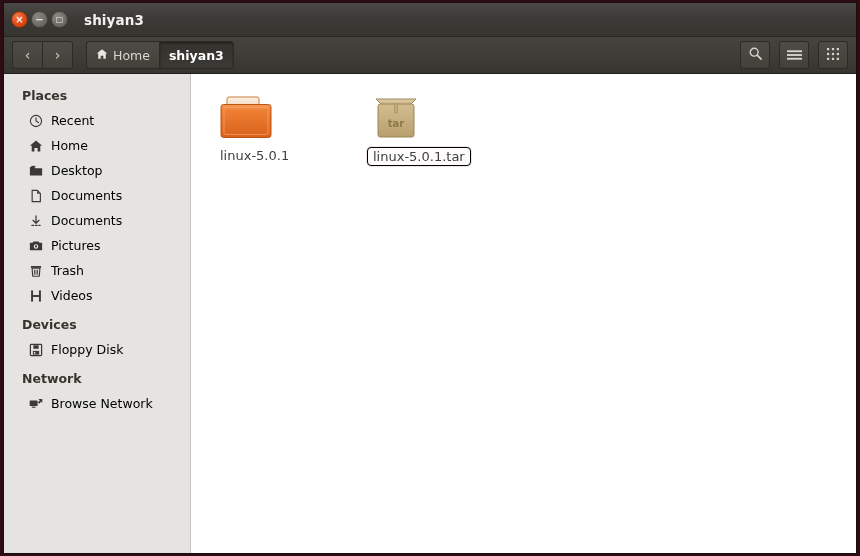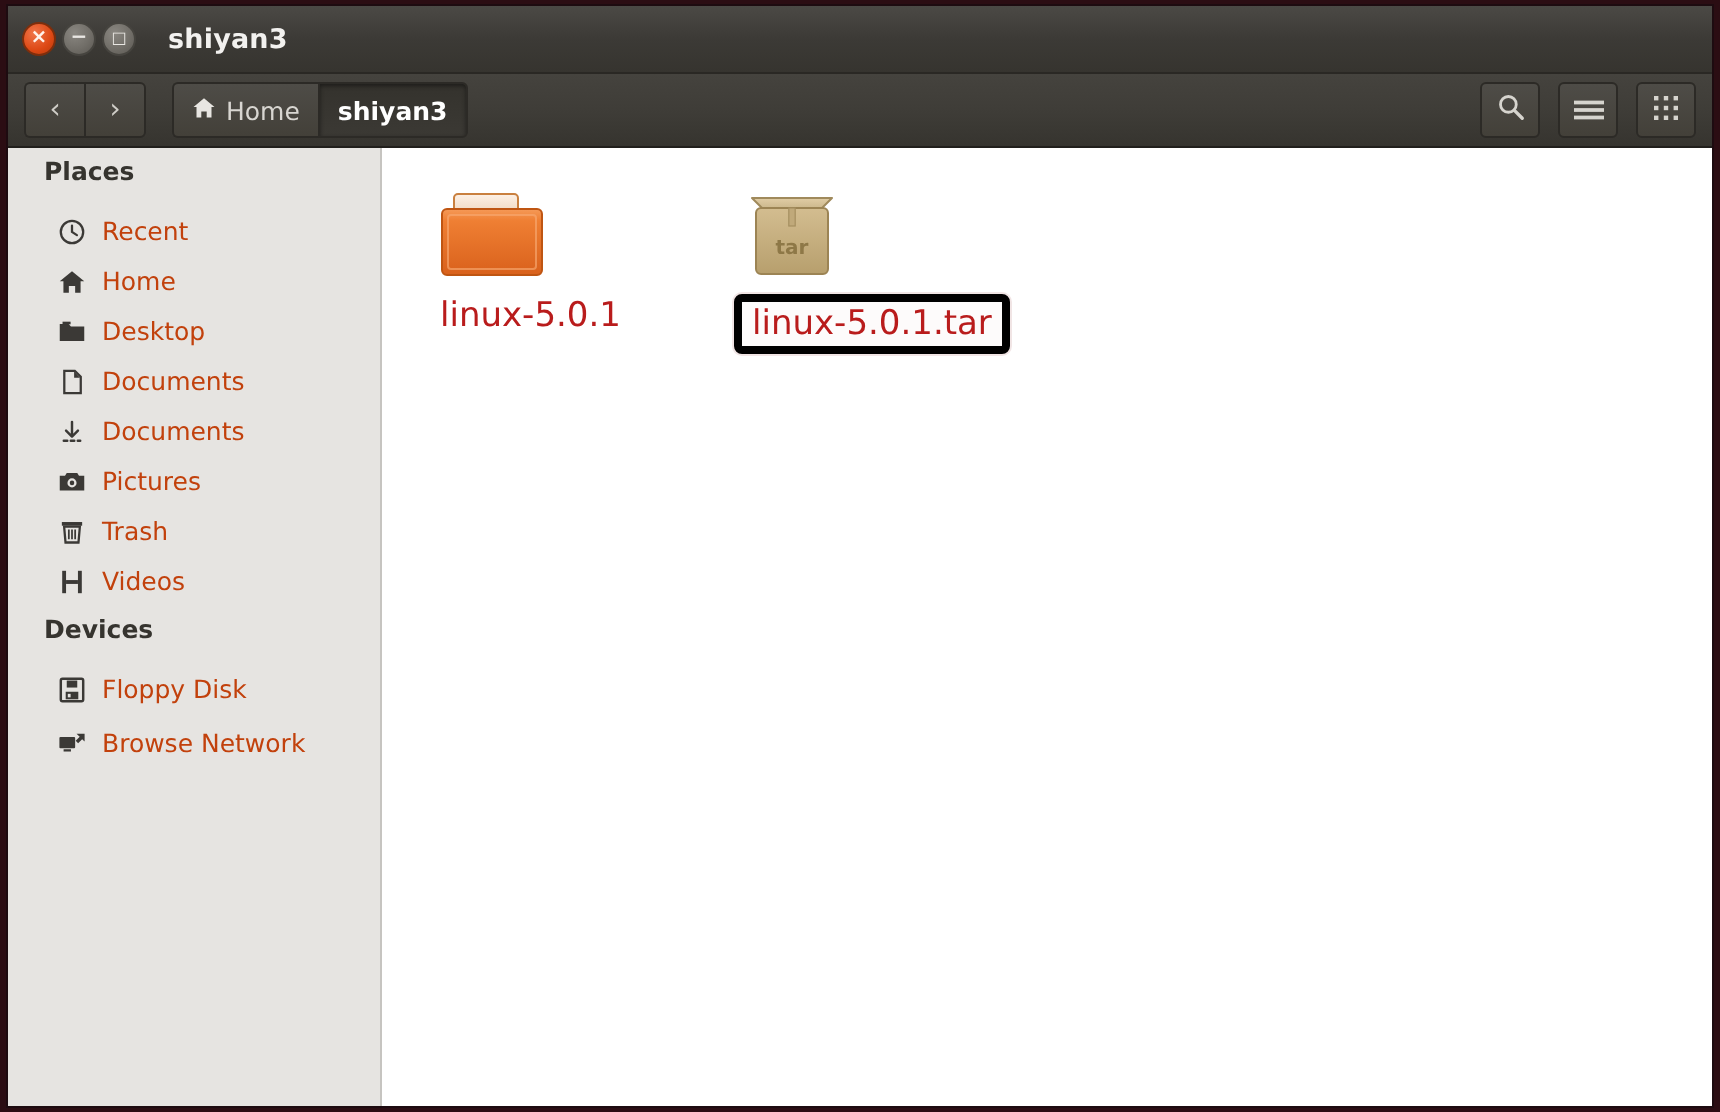--- a/index.html
+++ b/index.html
@@ -101,33 +101,34 @@
     display: flex; align-items: center; justify-content: center;
     margin-left: 9px;
     color: #d4d2cc;
   }
   
   .body { flex: 1; display: flex; min-height: 0; }
   .sidebar {
     width: 187px; flex: 0 0 187px;
     background: #e6e4e1;
     border-right: 1px solid #c6c4c0;
+    padding-top: 10px;
     box-sizing: border-box;
     overflow: hidden;
   }
   .grp-title {
     font-size: 12.5px; font-weight: bold; color: #36342f;
     padding: 4px 0 5px 18px;
   }
   .places-item {
-    display: flex; align-items: flex-end; gap: 8px;
+    display: flex; align-items: center; gap: 8px;
     height: 25px;
     padding-left: 24px;
     font-size: 12.5px;
-    color: #c2410c;
+    color: #000000;
   }
   .places-item .ic {
     width: 15px; height: 15px;
     display: flex; align-items: center; justify-content: center;
     flex: 0 0 15px;
     color: #3b3936;
   }
   .grp { margin-bottom: 2px; }
   .content {
     flex: 1; background: #ffffff;
@@ -138,29 +139,29 @@
     gap: 0;
   }
   .file {
     width: 96px;
     display: flex; flex-direction: column; align-items: flex-start;
     margin-right: 54px;
   }
   .file-icon { height: 48px; display: flex; align-items: flex-end; justify-content: center; }
   .file-label {
     margin-top: 7px;
-    font-size: 17px;
-    color: #b91c1c;
+    font-size: 13px;
+    color: #404040;
     text-align: center;
     padding: 1px 3px;
     white-space: nowrap;
   }
   .file-label.editing {
     background: #fdfbfb;
-    border: 4px solid #000000;
+    border: 1px solid #000000;
     border-radius: 4px;
     padding: 1px 5px;
     box-shadow: 0 0 0 1px rgba(200,150,150,.25);
   }
 </style>
 </head>
 <body>
 
 <div class="window">
 
@@ -343,20 +344,21 @@
                 <rect x="4.4" y="9" width="7.2" height="4.3" fill="#3b3936"></rect>
                 <rect x="5.6" y="10.2" width="1.6" height="2" fill="#e6e4e1"></rect>
               </svg>
           </span>
           <span>Floppy Disk</span>
         </div>
 
       </div>
 
       <div class="grp">
+        <div class="grp-title" style="padding-top:7px">Network</div>
 
         <div class="places-item">
           <span class="ic">
             <svg width="14" height="14" viewBox="0 0 16 16">
                 <rect x="0.8" y="4" width="9" height="6.4" rx="0.6" fill="#3b3936"></rect>
                 <rect x="3.2" y="11" width="4.2" height="1.3" fill="#3b3936"></rect>
                 <path fill="#3b3936" d="M10.6 2.2h4.6v4.4l-1.4-1.3-2.3 2.3-1.4-1.4 2.3-2.3z"></path>
               </svg>
           </span>
           <span>Browse Network</span>

